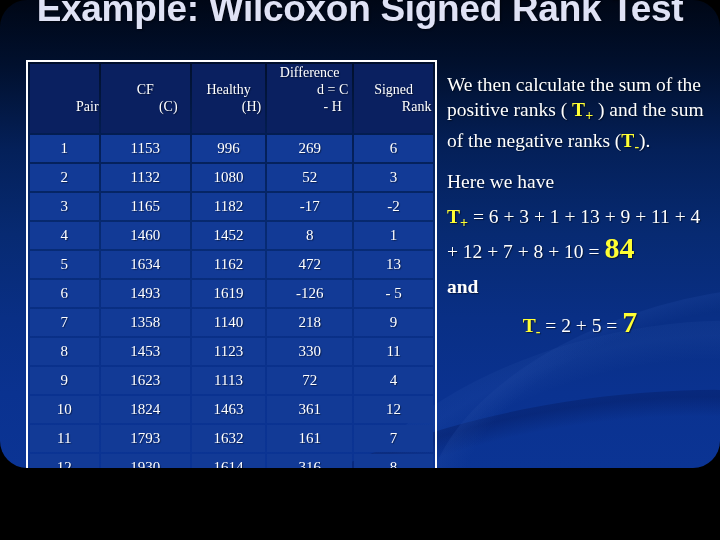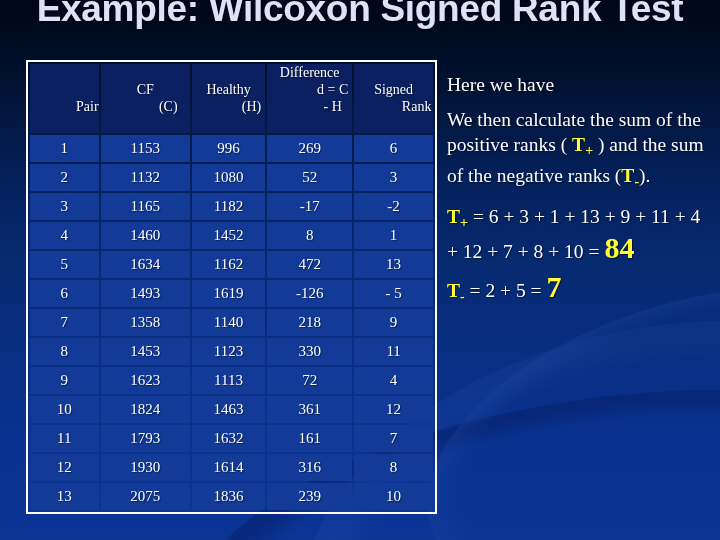--- a/index.html
+++ b/index.html
@@ -3,31 +3,32 @@
 <meta charset="utf-8">
 <style>
   html, body {
     margin: 0;
     padding: 0;
     background: #000000;
   }
   #slide {
     position: relative;
     width: 720px;
-    height: 540px;
+    height: 468px;
     overflow: hidden;
     background: linear-gradient(to bottom,
         #000716 0%,
         #01102e 14%,
         #042059 32%,
         #072a72 50%,
         #092f85 68%,
         #0a3290 84%,
         #0b3494 100%);
     font-family: "Liberation Serif", serif;
+    border-radius: 27px;
   }
   
   .swoosh {
     position: absolute;
     pointer-events: none;
   }
   #sw1 {
     left: 300px;
     top: 330px;
     width: 700px;
@@ -128,21 +129,21 @@
     color: #ffffff;
     font-size: 19.5px;
     line-height: 25px;
     z-index: 3;
     text-shadow: 1px 1px 1px rgba(0,0,0,0.5);
   }
   #right-col .para { margin: 0 0 10px 0; }
   #p-here { margin-top: 8px; margin-bottom: 12px; }
   #p-tplus { margin-top: 0px; margin-bottom: 22px; }
   #p-and { font-weight: bold; margin-bottom: 30px; }
-  #p-tminus { margin-bottom: 0; }
+  #p-tminus { margin-bottom: 0; text-align: center; }
   .sym {
     color: #ffff33;
     font-weight: bold;
   }
   .sym-sub {
     font-size: 0.72em;
     vertical-align: -0.28em;
     color: #ffff33;
     font-weight: bold;
   }
@@ -278,29 +279,30 @@
           <td class="col-cf">2075</td>
           <td class="col-h">1836</td>
           <td class="col-diff">239</td>
           <td class="col-rank rank-em">10</td>
         </tr>
       </tbody>
   </table>
 
   <div id="right-col">
 
-    <p class="para" id="p-here">Here we have</p>
-
     <p class="para" id="p-intro">
       <span>We then calculate the sum of the positive ranks ( </span><span class="sym">T</span><span class="sym-sub">+</span><span> ) and the sum of the negative ranks (</span><span class="sym">T</span><span class="sym-sub">-</span><span>).</span>
     </p>
 
+    <p class="para" id="p-here">Here we have</p>
+
     <p class="para" id="p-tplus">
       <span class="sym">T</span><span class="sym-sub">+</span><span> = 6 + 3 + 1 + 13 + 9 + 11 + 4 + 12 + 7 + 8 + 10 = </span><span class="big">84</span>
     </p>
 
+    <p class="para" id="p-and">and</p>
 
     <p class="para" id="p-tminus">
       <span class="sym">T</span><span class="sym-sub">-</span><span> = 2 + 5 = </span><span class="big">7</span>
     </p>
 
   </div>
 </div>
 
 </body></html>

